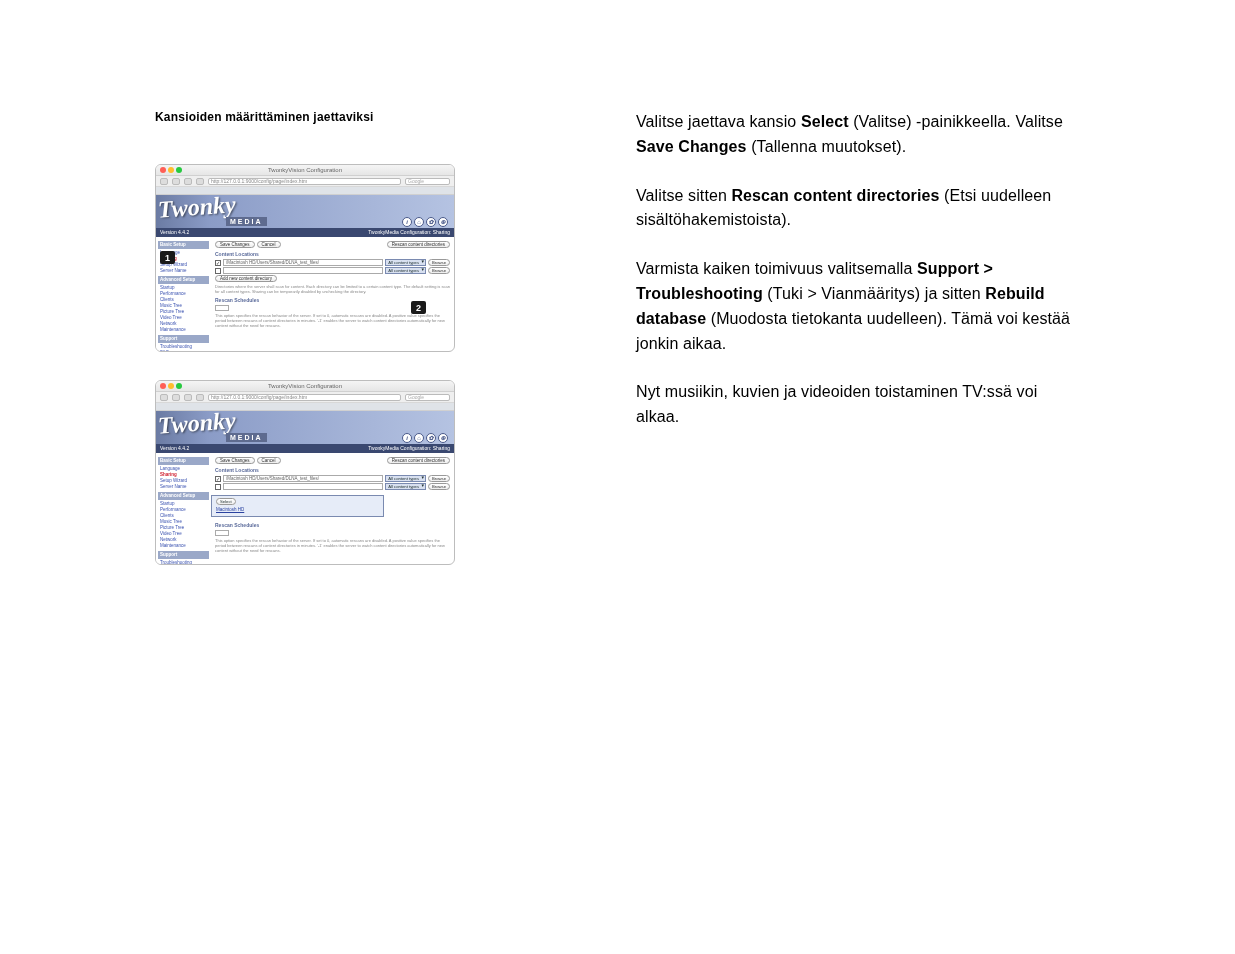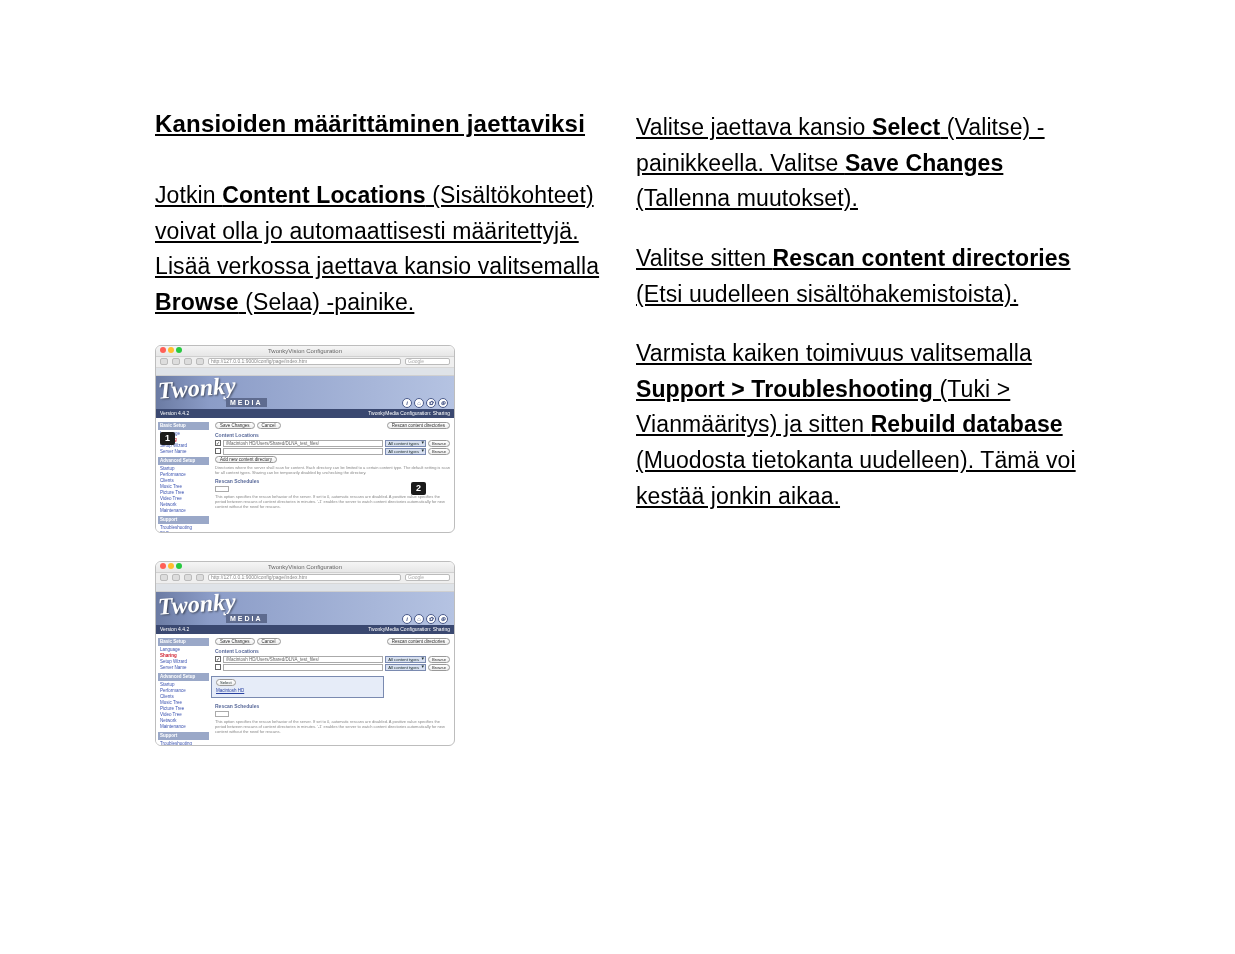--- a/index.html
+++ b/index.html
@@ -19,32 +19,30 @@
     gap: 32px;
   }
   .col {
     flex: 1;
     min-width: 0;
   }
   .col-left { max-width: 495px; }
   .col-right { max-width: 500px; }
 
   h2.section-title {
-    font-size: 24px;
-    font-weight: bold;
-    text-decoration: underline;
+    font-size: 12px;
+    font-weight: bold;
     margin: 0 0 40px 0;
     letter-spacing: 0.2px;
   }
   p {
-    font-size: 23px;
+    font-size: 16px;
     line-height: 1.55;
     margin: 0 0 4px 0;
     letter-spacing: 0.1px;
-    text-decoration: underline;
   }
   .para-block { margin-bottom: 24px; }
   .bold { font-weight: bold; }
 
   
   .shot {
     width: 300px;
     height: 188px;
     border: 1px solid #bdbdbd;
     border-radius: 6px;
@@ -341,23 +339,20 @@
 </head>
 <body>
 
 <div class="page">
 
   <div class="col col-left">
 
     <h2 class="section-title">Kansioiden määrittäminen jaettaviksi</h2>
 
     <div class="para-block">
-      <p>
-        <span>Jotkin </span><span class="bold">Content Locations</span><span> (Sisältökohteet) voivat olla jo automaattisesti määritettyjä. Lisää verkossa jaettava kansio valitsemalla </span><span class="bold">Browse</span><span> (Selaa) -painike.</span>
-      </p>
     </div>
 
     <div class="shot">
       <div class="callout c1">1</div>
       <div class="callout c2">2</div>
 
       <div class="titlebar">
         <div class="traffic-lights">
           <div class="tl red"></div>
           <div class="tl yel"></div>
@@ -560,15 +555,18 @@
         <span>Valitse sitten </span><span class="bold">Rescan content directories</span><span> (Etsi uudelleen sisältöhakemistoista).</span>
       </p>
     </div>
 
     <div class="para-block" style="margin-top:20px;">
       <p>
         <span>Varmista kaiken toimivuus valitsemalla </span><span class="bold">Support &gt; Troubleshooting</span><span> (Tuki &gt; Vianmääritys) ja sitten </span><span class="bold">Rebuild database</span><span> (Muodosta tietokanta uudelleen). Tämä voi kestää jonkin aikaa.</span>
       </p>
     </div>
 
+    <div class="para-block" style="margin-top:20px;">
+      <p>Nyt musiikin, kuvien ja videoiden toistaminen TV:ssä voi alkaa.</p>
+    </div>
 
   </div>
 </div>
 
 </body></html>

